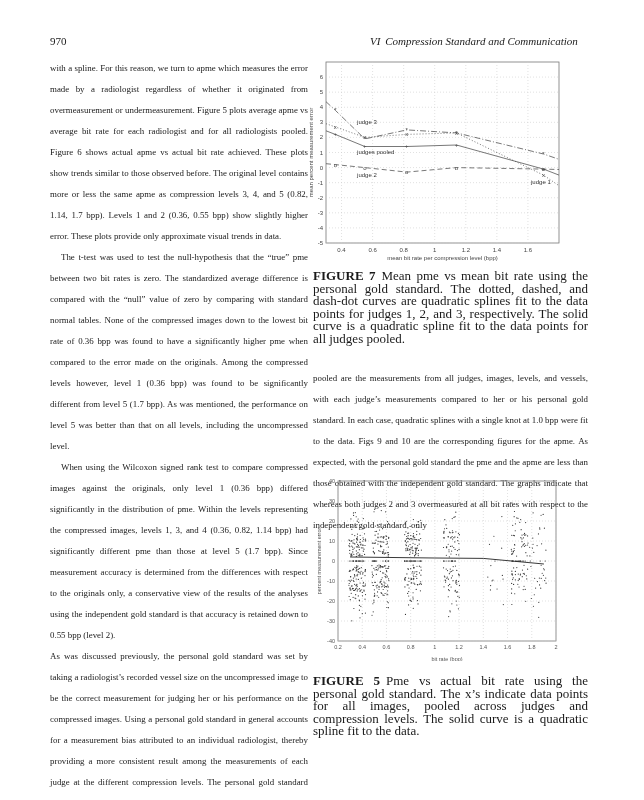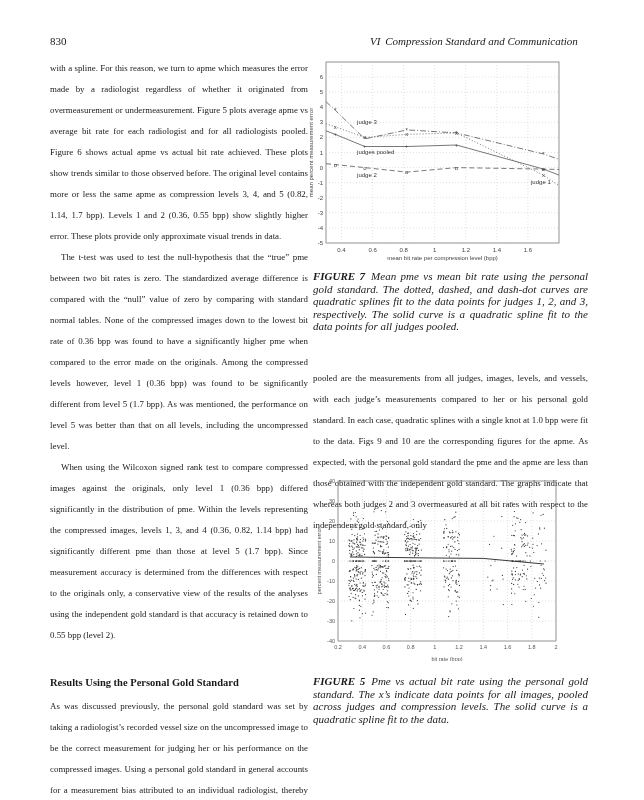--- a/index.html
+++ b/index.html
@@ -7,39 +7,38 @@
   .hdr{position:absolute;top:35px;font-size:11px;}
   .pnum{left:50px;}
   .rhead{left:370px;font-style:italic;}
   .rhead .sec{margin-right:2px;}
   .col{position:absolute;font-size:8.9px;line-height:21px;text-align:justify;}
   .lcol{left:50px;top:58px;width:258px;}
   .rcol{left:313px;width:275px;margin-top:30px;}
   .col p{margin:0;text-indent:11px;}
   .col p.noind{text-indent:0;}
   .col h3{font-size:10.5px;margin:26px 0 3px 0;font-weight:bold;}
-  .cap{position:absolute;left:313px;width:275px;font-size:11px;line-height:12.6px;text-align:justify;font-style:italic;}
+  .cap{position:absolute;left:313px;width:275px;font-size:13px;line-height:12.6px;text-align:justify;}
   .cap b{font-weight:bold;margin-right:6px;}
   .fig{position:absolute;}
   svg text{font-family:"Liberation Sans","DejaVu Sans",sans-serif;}
 </style>
 </head>
 <body>
 
-<div class="hdr pnum">830</div>
+<div class="hdr pnum">970</div>
 <div class="hdr rhead">
   <span class="sec">VI</span>
   <span>Compression Standard and Communication</span>
 </div>
 
 <div class="col lcol">
   <p class="noind">with a spline. For this reason, we turn to apme which measures the error made by a radiologist regardless of whether it originated from overmeasurement or undermeasurement. Figure 5 plots average apme vs average bit rate for each radiologist and for all radiologists pooled. Figure 6 shows actual apme vs actual bit rate achieved. These plots show trends similar to those observed before. The original level contains more or less the same apme as compression levels 3, 4, and 5 (0.82, 1.14, 1.7 bpp). Levels 1 and 2 (0.36, 0.55 bpp) show slightly higher error. These plots provide only approximate visual trends in data.</p>
   <p>The t-test was used to test the null-hypothesis that the “true” pme between two bit rates is zero. The standardized average difference is compared with the “null” value of zero by comparing with standard normal tables. None of the compressed images down to the lowest bit rate of 0.36 bpp was found to have a significantly higher pme when compared to the error made on the originals. Among the compressed levels however, level 1 (0.36 bpp) was found to be significantly different from level 5 (1.7 bpp). As was mentioned, the performance on level 5 was better than that on all levels, including the uncompressed level.</p>
   <p>When using the Wilcoxon signed rank test to compare compressed images against the originals, only level 1 (0.36 bpp) differed significantly in the distribution of pme. Within the levels representing the compressed images, levels 1, 3, and 4 (0.36, 0.82, 1.14 bpp) had significantly different pme than those at level 5 (1.7 bpp). Since measurement accuracy is determined from the differences with respect to the originals only, a conservative view of the results of the analyses using the independent gold standard is that accuracy is retained down to 0.55 bpp (level 2).</p>
-  <h3>Results Using the Personal Gold Standard</h3>
   <p class="noind">As was discussed previously, the personal gold standard was set by taking a radiologist’s recorded vessel size on the uncompressed image to be the correct measurement for judging her or his performance on the compressed images. Using a personal gold standard in general accounts for a measurement bias attributed to an individual radiologist, thereby providing a more consistent result among the measurements of each judge at the different compression levels. The personal gold standard thus eliminates the interobserver variability present with the independent gold standard. However, it does not allow us to compare performance at compressed bit rates to performance at the original bit rates, since the standard is determined from the original bit rates, thereby giving the original images zero error. As before, we first consider visual trends and then quantify differences between levels by statistical tests.</p>
 </div>
 
 <div class="fig" style="left:306px;top:58px;">
 <svg id="fig7" width="270" height="205">
       <rect x="20" y="4" width="233" height="181" fill="none" stroke="#777" stroke-width="0.8"></rect>
       <line x1="35.53333333333334" y1="4" x2="35.53333333333334" y2="185" stroke="#ccc" stroke-dasharray="1,2" stroke-width="0.6"></line>
       <text x="35.53333333333334" y="194" font-size="6" text-anchor="middle" fill="#444">0.4</text>
       <line x1="66.6" y1="4" x2="66.6" y2="185" stroke="#ccc" stroke-dasharray="1,2" stroke-width="0.6"></line>
       <text x="66.6" y="194" font-size="6" text-anchor="middle" fill="#444">0.6</text>

